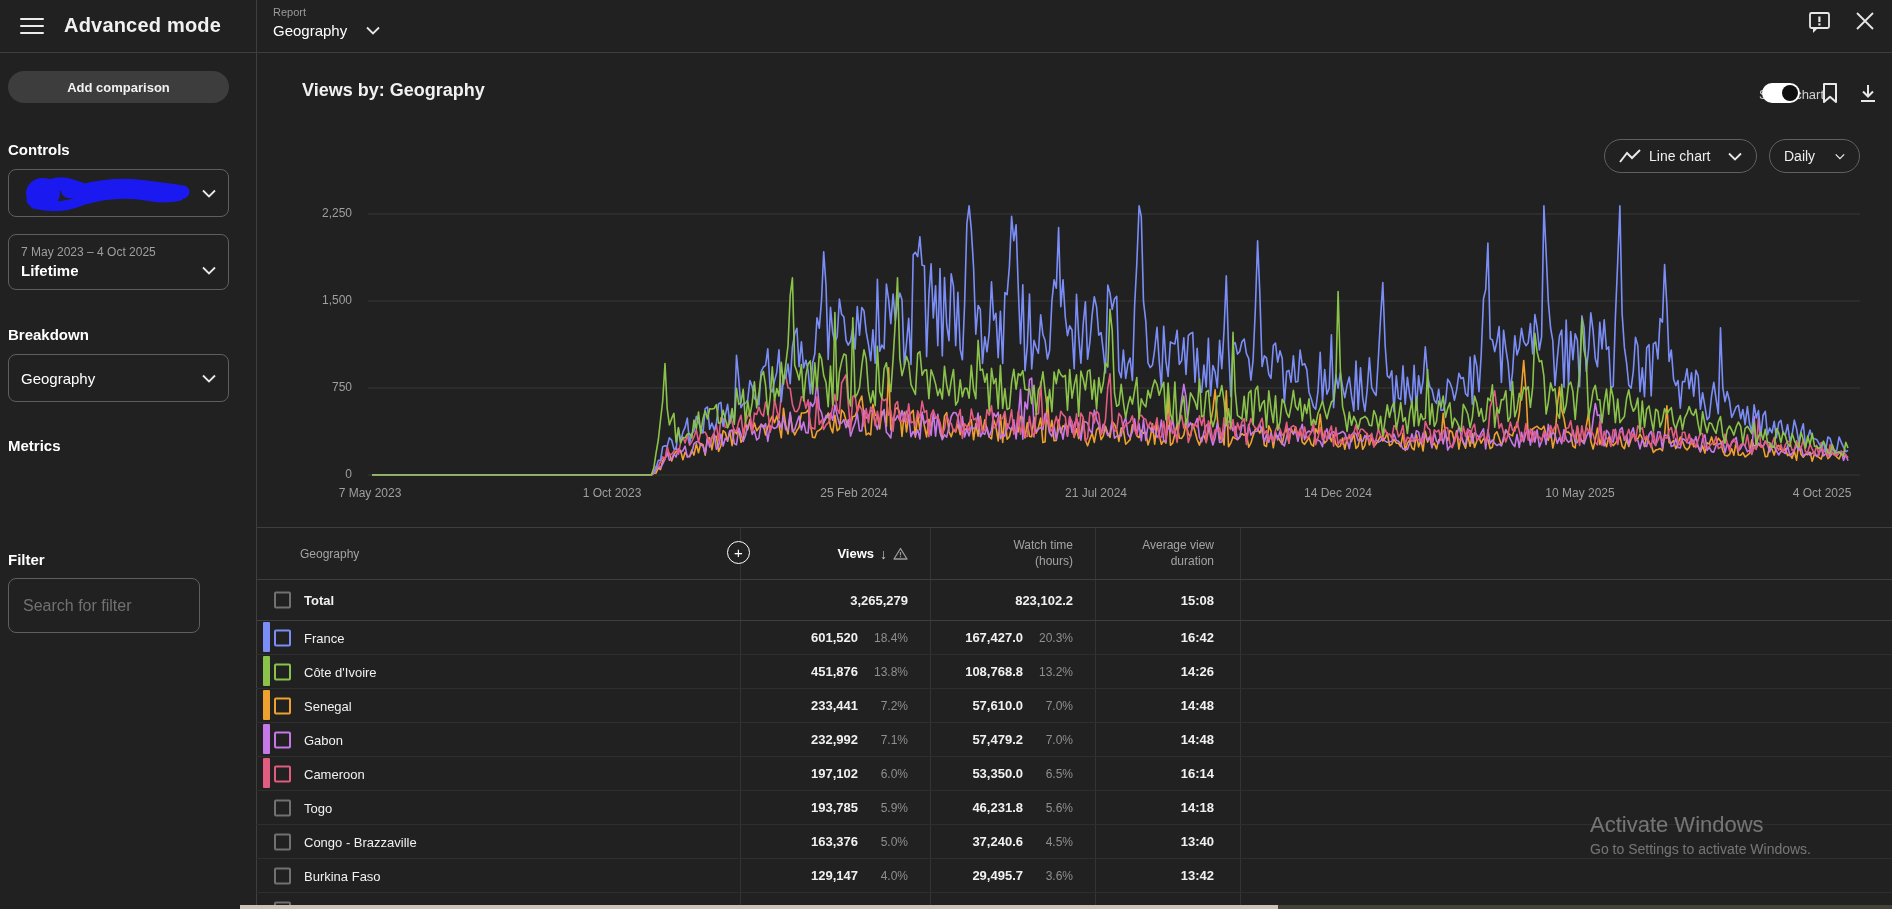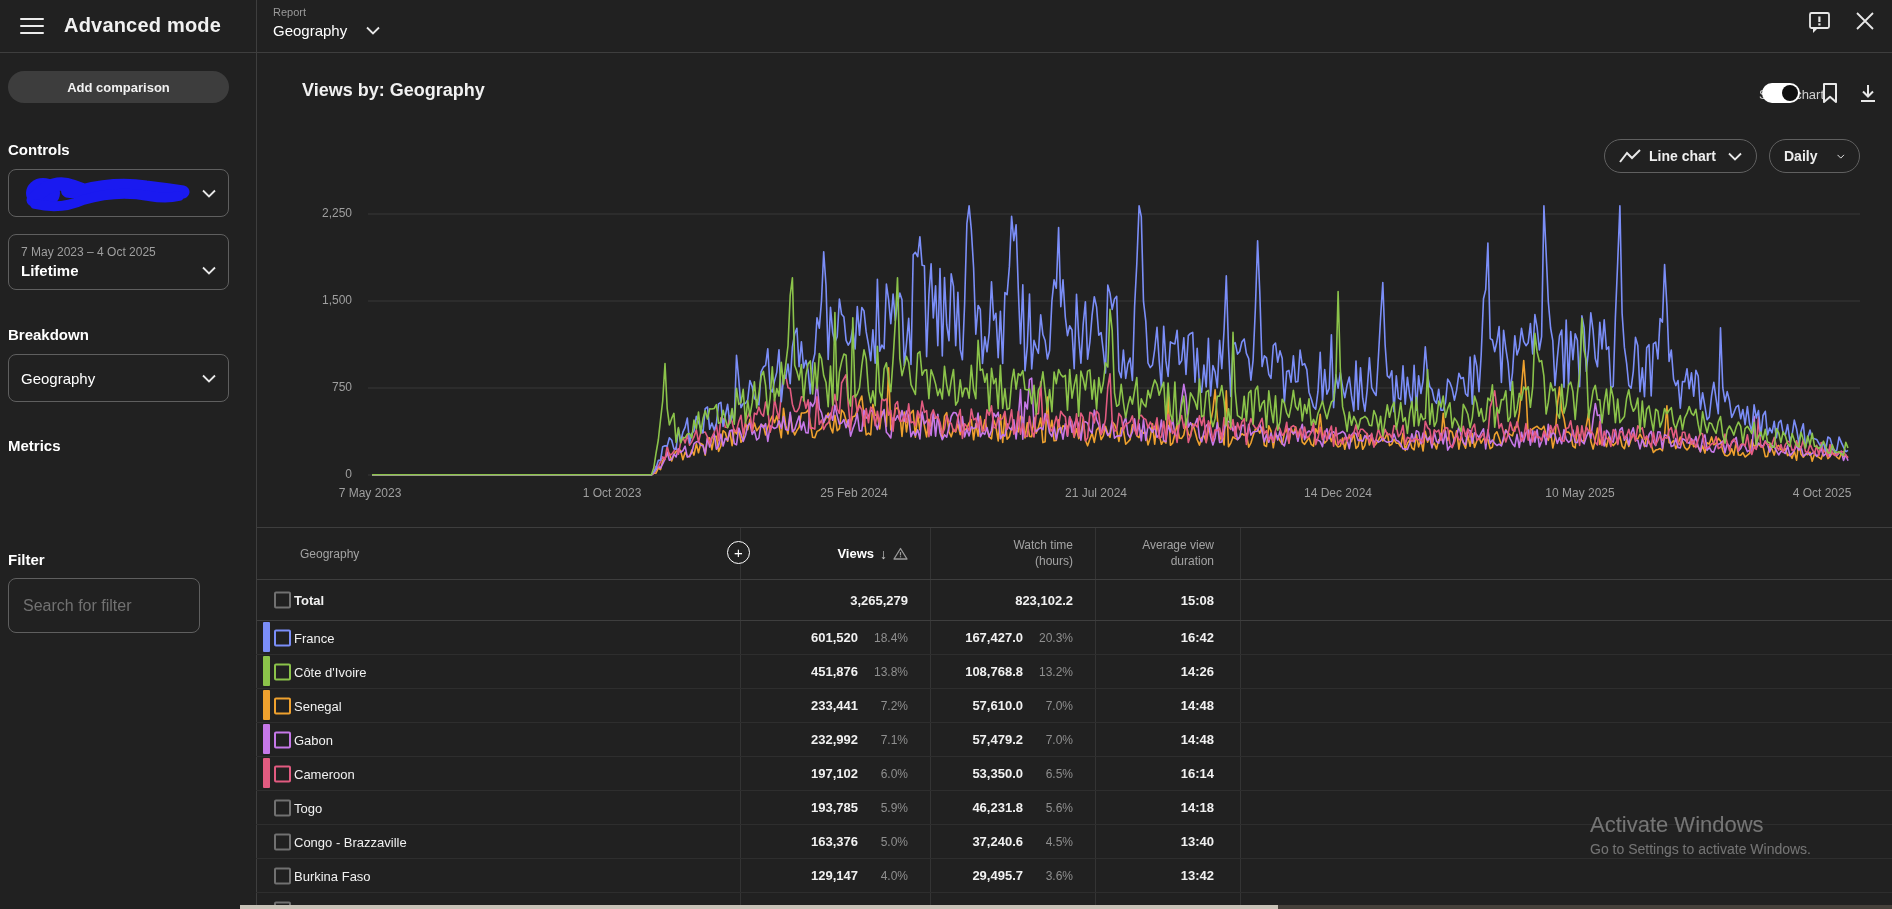--- a/index.html
+++ b/index.html
@@ -32,39 +32,39 @@
   .filter-input{position:absolute;left:8px;top:578px;width:192px;height:55px;box-sizing:border-box;
       border:1px solid #5f5f5f;border-radius:8px;background:transparent;color:#ddd;font-size:16px;padding:0 14px;
       font-family:"Liberation Sans","DejaVu Sans",sans-serif;}
   .filter-input::placeholder{color:#717171;}
   
   .page-title{position:absolute;left:302px;top:80px;font-size:18px;font-weight:bold;color:#f1f1f1;}
   .showchart-label{position:absolute;left:1759px;top:87px;font-size:13px;color:#cfcfcf;}
   .toggle{position:absolute;left:1762px;top:83px;width:38px;height:20px;border-radius:10px;background:#fff;cursor:pointer;}
   .toggle .knob{position:absolute;right:2px;top:2px;width:16px;height:16px;border-radius:50%;background:#0f0f0f;}
   .chart-btn{position:absolute;top:139px;height:34px;box-sizing:border-box;border:1px solid #606060;border-radius:17px;
-      display:flex;align-items:center;gap:8px;padding:0 14px;font-size:14px;font-weight:bold;color:#eee;cursor:pointer;}
+      display:flex;align-items:center;gap:8px;padding:0 14px;font-size:14px;font-weight:normal;color:#eee;cursor:pointer;}
   
   .ytick{position:absolute;left:292px;width:60px;text-align:right;font-size:12px;color:#9f9f9f;}
   .xtick{position:absolute;top:486px;width:150px;text-align:center;font-size:12px;color:#9f9f9f;}
   
   .tbl{position:absolute;left:256px;top:527px;width:1636px;height:382px;border-top:1px solid #3e3e3e;overflow:hidden;}
   .vline{position:absolute;top:0;width:1px;height:382px;background:#343434;}
   .thead{position:relative;height:51px;border-bottom:1px solid #3e3e3e;}
   .th{position:absolute;top:0;height:100%;display:flex;align-items:center;font-size:12px;color:#a3a3a3;}
   .th.right{justify-content:flex-end;text-align:right;}
   .th-geo{left:44px;}
   .th-views{left:484px;width:168px;color:#fff;font-weight:bold;font-size:13px;gap:6px;}
   .th-watch{left:674px;width:143px;line-height:1.3;}
   .th-avg{left:839px;width:119px;line-height:1.3;}
   .trow{position:relative;height:33px;border-bottom:1px solid #2e2e2e;cursor:pointer;}
   .trow.total{height:40px;border-bottom:1px solid #3e3e3e;}
   .rowbar{position:absolute;left:7px;top:1px;bottom:2px;width:7px;border-radius:1px;background:transparent;}
   .cb{position:absolute;left:18px;top:50%;transform:translateY(-50%);width:13px;height:13px;border:2px solid #717171;border-radius:2px;cursor:pointer;}
-  .country{position:absolute;left:38px;top:50%;transform:translateY(-50%);font-size:13px;color:#f1f1f1;white-space:nowrap;}
+  .country{position:absolute;left:48px;top:50%;transform:translateY(-50%);font-size:13px;color:#f1f1f1;white-space:nowrap;}
   .trow.total .country{font-weight:bold;}
   .cell{position:absolute;top:0;height:100%;display:flex;align-items:center;justify-content:flex-end;box-sizing:border-box;}
   .cell .num{font-size:13px;font-weight:600;color:#f1f1f1;}
   .cell .pct{width:50px;text-align:right;font-size:12px;color:#8f8f8f;}
   .c-views{left:484px;width:190px;padding-right:22px;}
   .c-watch{left:674px;width:165px;padding-right:22px;}
   .c-avg{left:839px;width:145px;padding-right:26px;}
   .plus-btn{position:absolute;left:727px;top:541px;width:21px;height:21px;border:1.5px solid #fff;border-radius:50%;
       background:#212121;color:#fff;display:flex;align-items:center;justify-content:center;font-size:15px;line-height:1;cursor:pointer;z-index:5;}
   

